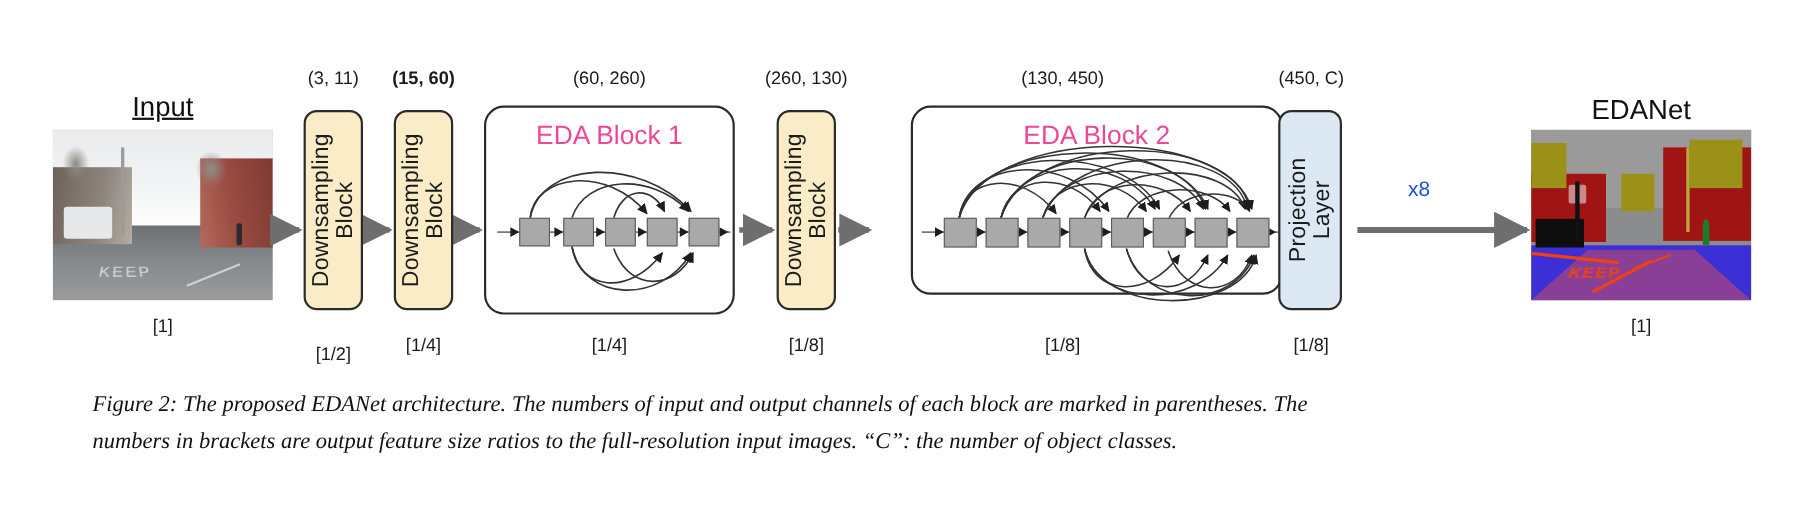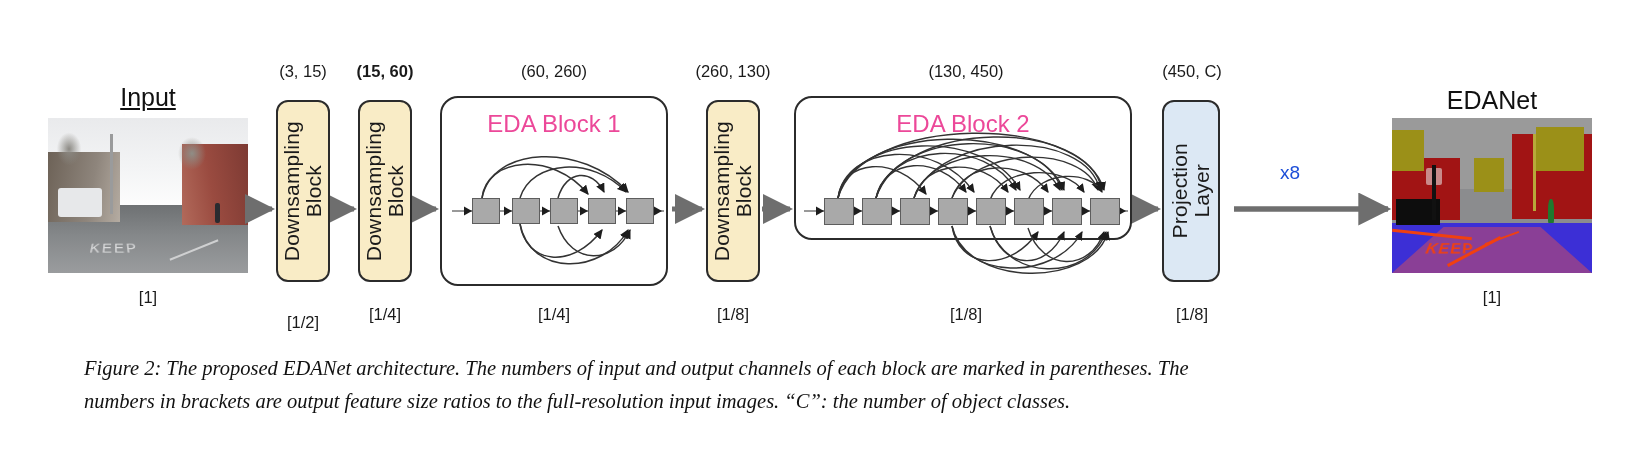--- a/index.html
+++ b/index.html
@@ -165,21 +165,21 @@
       <line x1="414" y1="209" x2="436" y2="209"></line>
       <line x1="672" y1="209" x2="702" y2="209"></line>
       <line x1="762" y1="209" x2="790" y2="209"></line>
       <line x1="1132" y1="209" x2="1158" y2="209"></line>
     </g>
     <g stroke="#6e6e6e" stroke-width="5.5" fill="none" marker-end="url(#ah)">
       <line x1="1234" y1="209" x2="1388" y2="209"></line>
     </g>
   </svg>
 
-  <div class="chan" style="left:303px;top:62px;">(3, 15)</div>
+  <div class="chan" style="left:303px;top:62px;">(3, 11)</div>
   <div class="stage cream" style="left:276px;top:100px;width:54px;height:182px;">
     <div style="position:absolute;inset:0;display:flex;align-items:center;justify-content:center;gap:0px;">
       <span class="vert-label">Downsampling</span>
       <span class="vert-label">Block</span>
     </div>
   </div>
   <div class="ratio" style="left:303px;top:305px;margin-top:8px;">[1/2]</div>
 
   <div class="chan" style="left:385px;top:62px;font-weight:bold;">(15, 60)</div>
   <div class="stage cream" style="left:358px;top:100px;width:54px;height:182px;">
@@ -234,21 +234,21 @@
   <div class="chan" style="left:733px;top:62px;">(260, 130)</div>
   <div class="stage cream" style="left:706px;top:100px;width:54px;height:182px;">
     <div style="position:absolute;inset:0;display:flex;align-items:center;justify-content:center;">
       <span class="vert-label">Downsampling</span>
       <span class="vert-label">Block</span>
     </div>
   </div>
   <div class="ratio" style="left:733px;top:305px;">[1/8]</div>
 
   <div class="chan" style="left:966px;top:62px;">(130, 450)</div>
-  <div class="stage plain" style="left:794px;top:96px;width:338px;height:144px;">
+  <div class="stage plain" style="left:828px;top:96px;width:338px;height:172px;">
     <div class="eda-title">EDA Block 2</div>
 
     <svg class="wires" width="338" height="190">
       <g stroke="#777" stroke-width="1.6" fill="none">
         <line x1="8" y1="113" x2="332" y2="113"></line>
       </g>
       <g fill="#1d1d1d">
         <path d="M20,108.5 L28,113 L20,117.5 z"></path>
         <path d="M58,108.5 L66,113 L58,117.5 z"></path>
         <path d="M96,108.5 L104,113 L96,117.5 z"></path>

